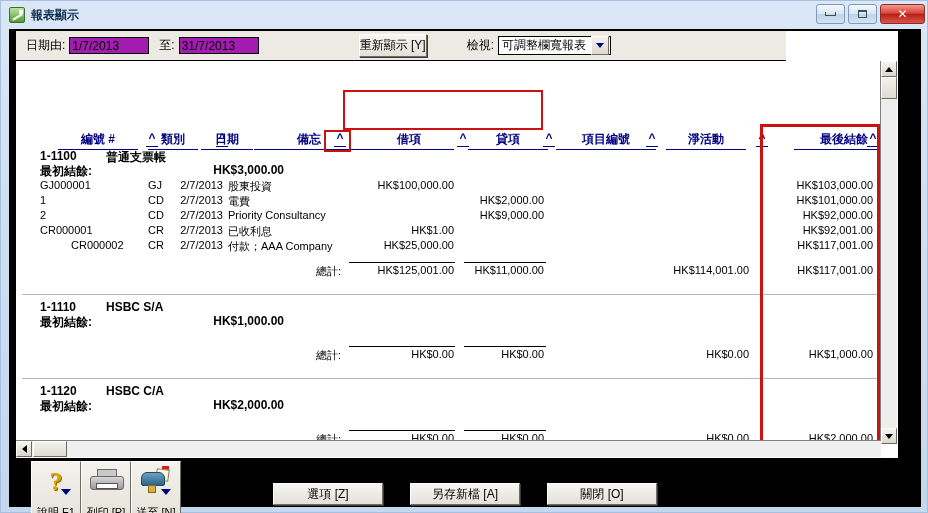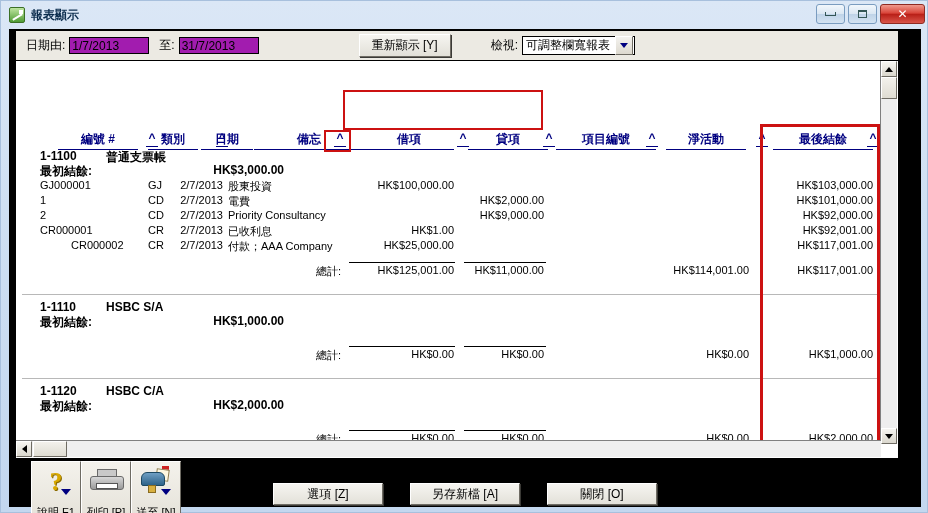--- a/index.html
+++ b/index.html
@@ -56,37 +56,37 @@
   .blackframe{
     position:absolute;left:8px;top:28px;width:912px;height:478px;
     background:#000;
   }
   
   .panel{
     position:absolute;left:6px;top:1px;width:884px;height:429px;
     background:#fff;border:1px solid #000;box-sizing:border-box;
   }
   .toolbarrow{
-    position:absolute;left:0;top:0;width:882px;height:30px;
+    position:absolute;left:0;top:0;width:770px;height:30px;
     background:#eceae3;border-bottom:1px solid #000;
     box-sizing:border-box;display:flex;align-items:center;
   }
   .lbl{font-size:12px;color:#000;margin-left:10px;}
   .txtin{
     height:17px;width:80px;margin-left:4px;background:#a21caf;
     border:1px solid #000;box-sizing:border-box;
     font-family:"Liberation Sans",sans-serif;font-size:12px;color:#000;
     padding:0 2px;line-height:16px;
   }
   .btn3d{
     background:linear-gradient(to bottom,#f6f5f1,#e2e0d8);
     border-top:1px solid #fff;border-left:1px solid #fff;
     border-right:1px solid #6e6b63;border-bottom:1px solid #6e6b63;
     box-shadow:1px 1px 0 #3b3a36;
-    font-size:12px;color:#000;padding:2px 12px;cursor:default;
+    font-size:12px;color:#000;padding:2px 0;cursor:default;
   }
   .selbox{
     height:19px;display:flex;align-items:center;margin-left:4px;
     border:1px solid #000;background:#fff;box-sizing:border-box;
   }
   .selbox .val{font-size:12px;padding:0 3px;white-space:nowrap;}
   .selarrow{
     width:16px;height:17px;margin:0 1px 0 2px;
     background:linear-gradient(to bottom,#f4f3ef,#ddd9cf);
     border-top:1px solid #fff;border-left:1px solid #fff;
@@ -266,21 +266,21 @@
 
         <div class="headrow" id="headrow">
             <div class="hcell" style="left: 42px; width: 80px;">編號 #</div>
             <div class="hcell" style="left: 132px; width: 50px;">類別</div>
             <div class="hcell" style="left: 185px; width: 52px;">日期</div>
             <div class="hcell" style="left: 238px; width: 110px;">備忘</div>
             <div class="hcell" style="left: 348px; width: 90px;">借項</div>
             <div class="hcell" style="left: 452px; width: 80px;">貸項</div>
             <div class="hcell" style="left: 540px; width: 100px;">項目編號</div>
             <div class="hcell" style="left: 650px; width: 80px;">淨活動</div>
-            <div class="hcell" style="left: 757px; width: 100px;">最後結餘</div>
+            <div class="hcell" style="left: 778px; width: 100px;">最後結餘</div>
             <div class="hcaret" style="left: 130px; width: 12px; text-align: center;">^</div>
             <div class="hcaret" style="left: 200px; width: 12px; text-align: center;">^</div>
             <div class="hcaret" style="left: 318px; width: 12px; text-align: center;">^</div>
             <div class="hcaret" style="left: 441px; width: 12px; text-align: center;">^</div>
             <div class="hcaret" style="left: 527px; width: 12px; text-align: center;">^</div>
             <div class="hcaret" style="left: 630px; width: 12px; text-align: center;">^</div>
             <div class="hcaret" style="left: 740px; width: 12px; text-align: center;">^</div>
             <div class="hcaret" style="left: 851px; width: 12px; text-align: center;">^</div>
           </div>
         <div class="redbox-caret"></div>

